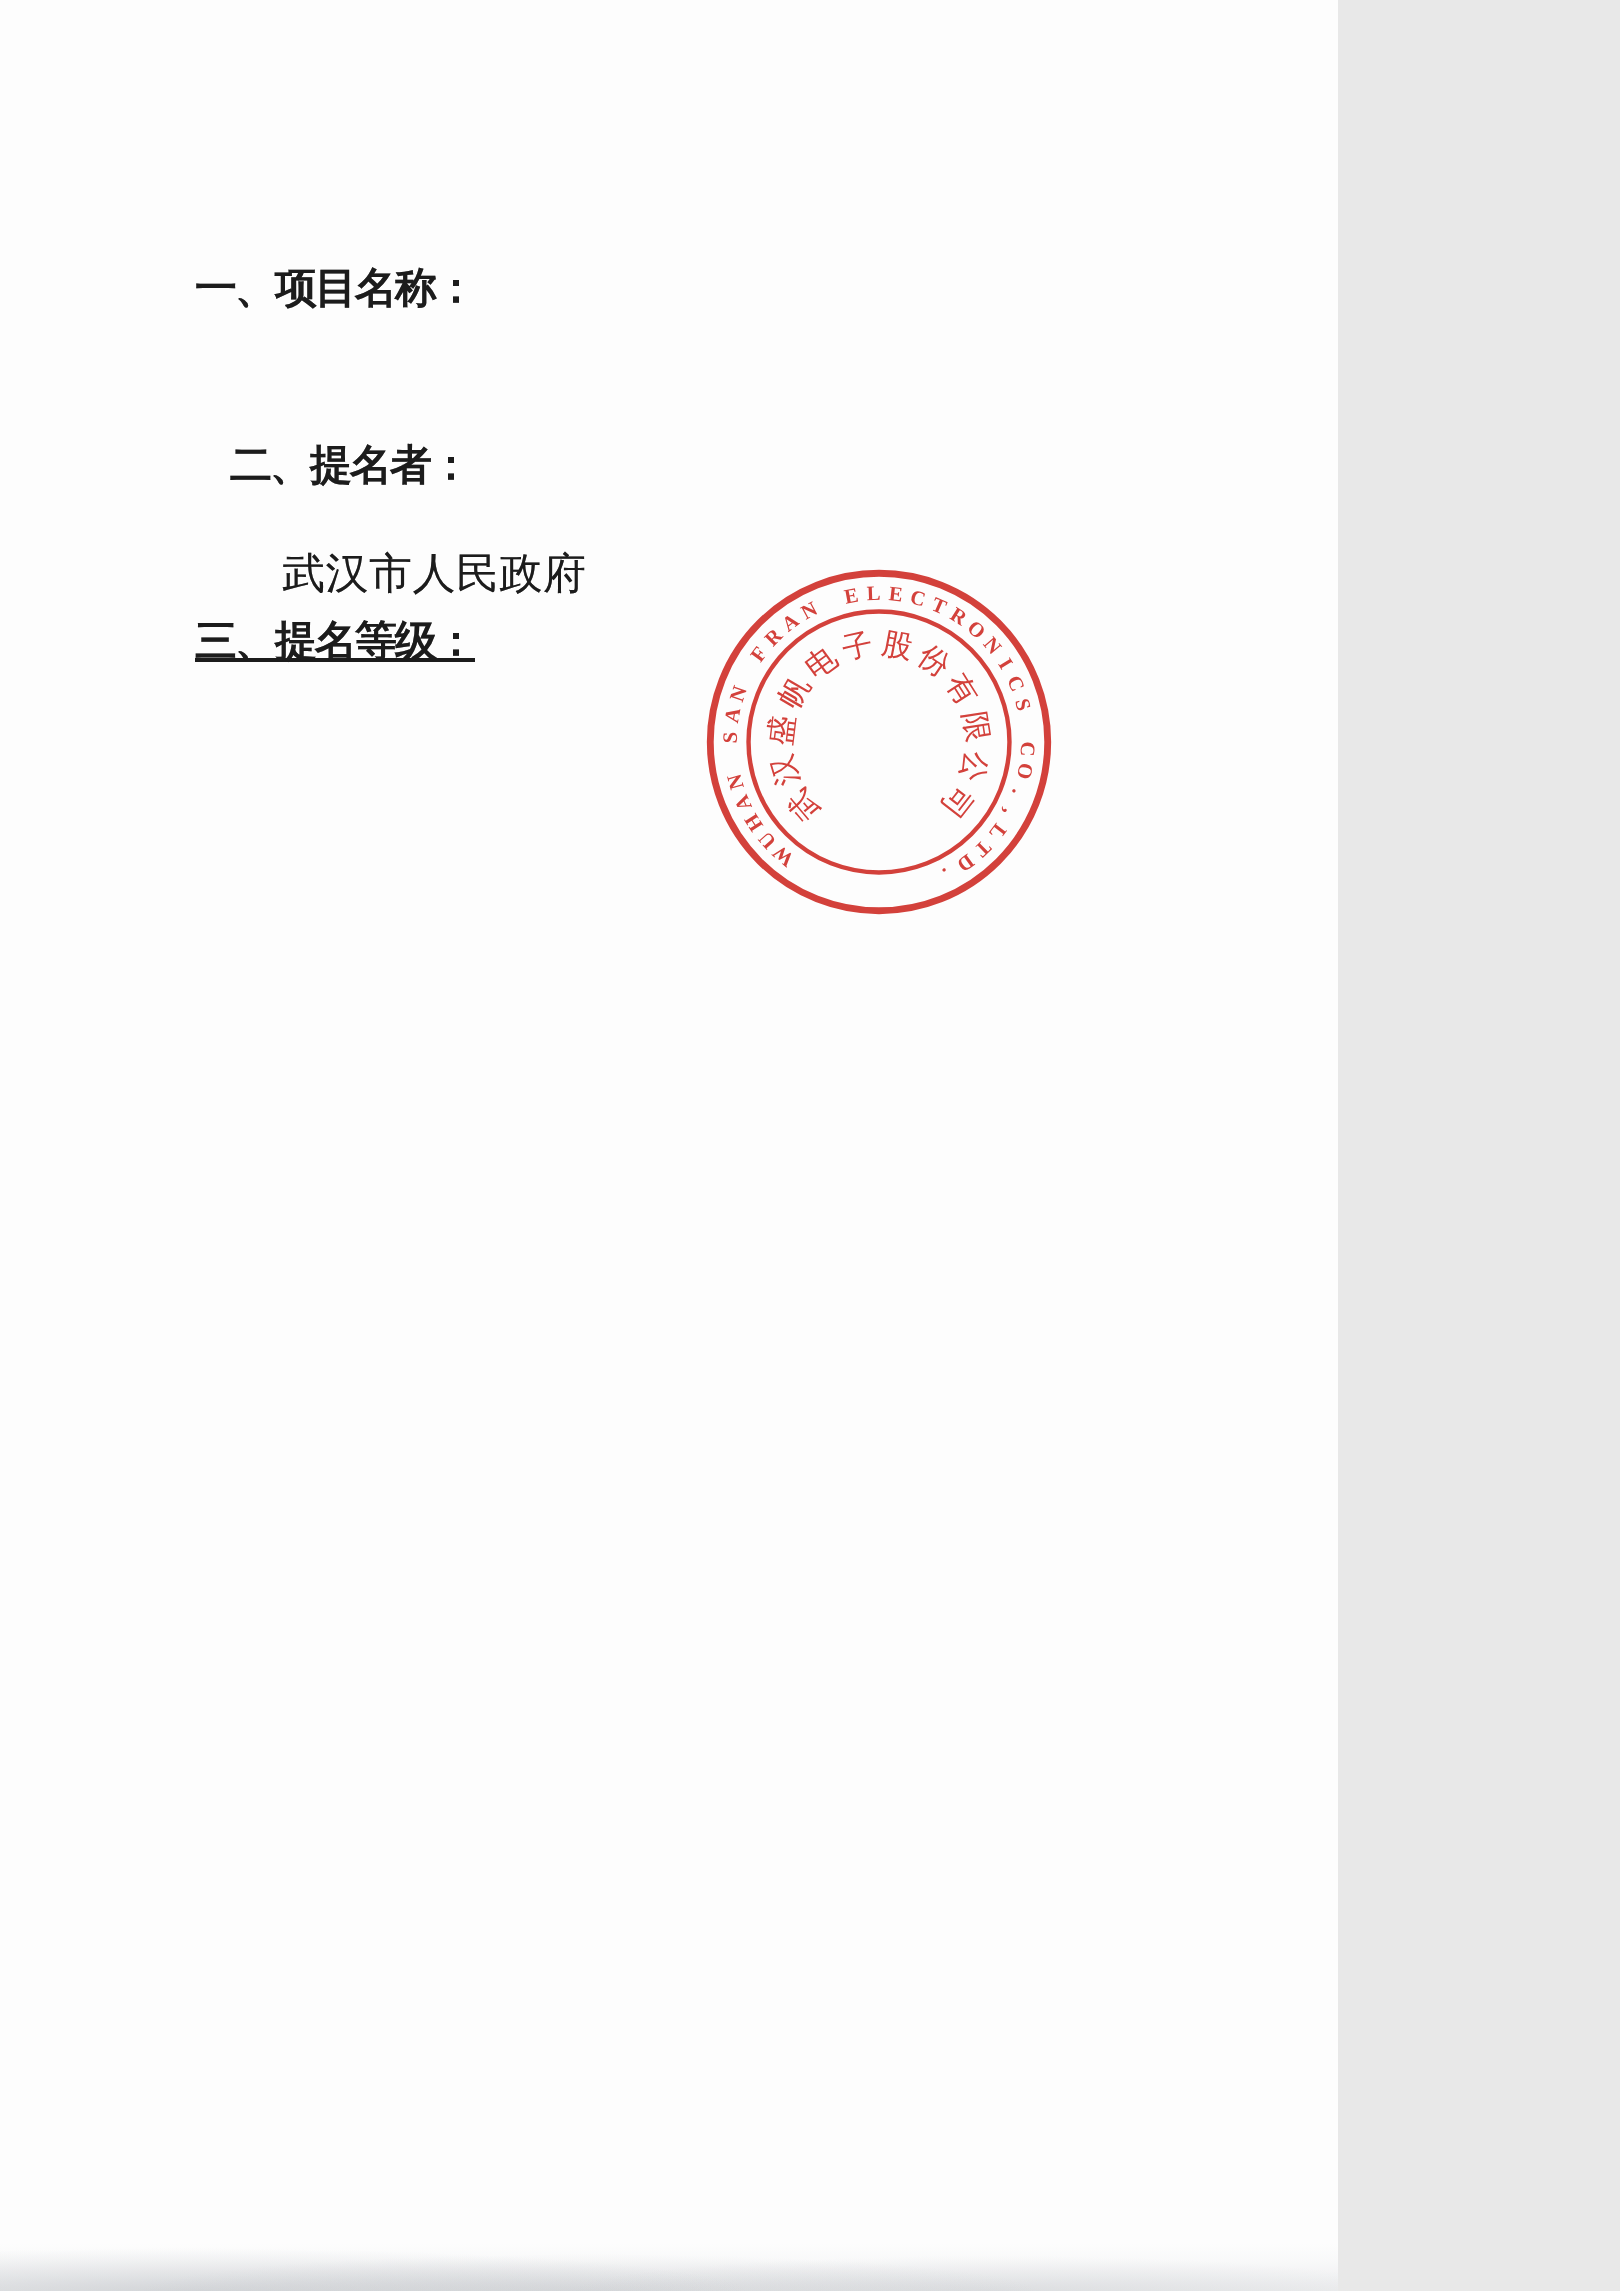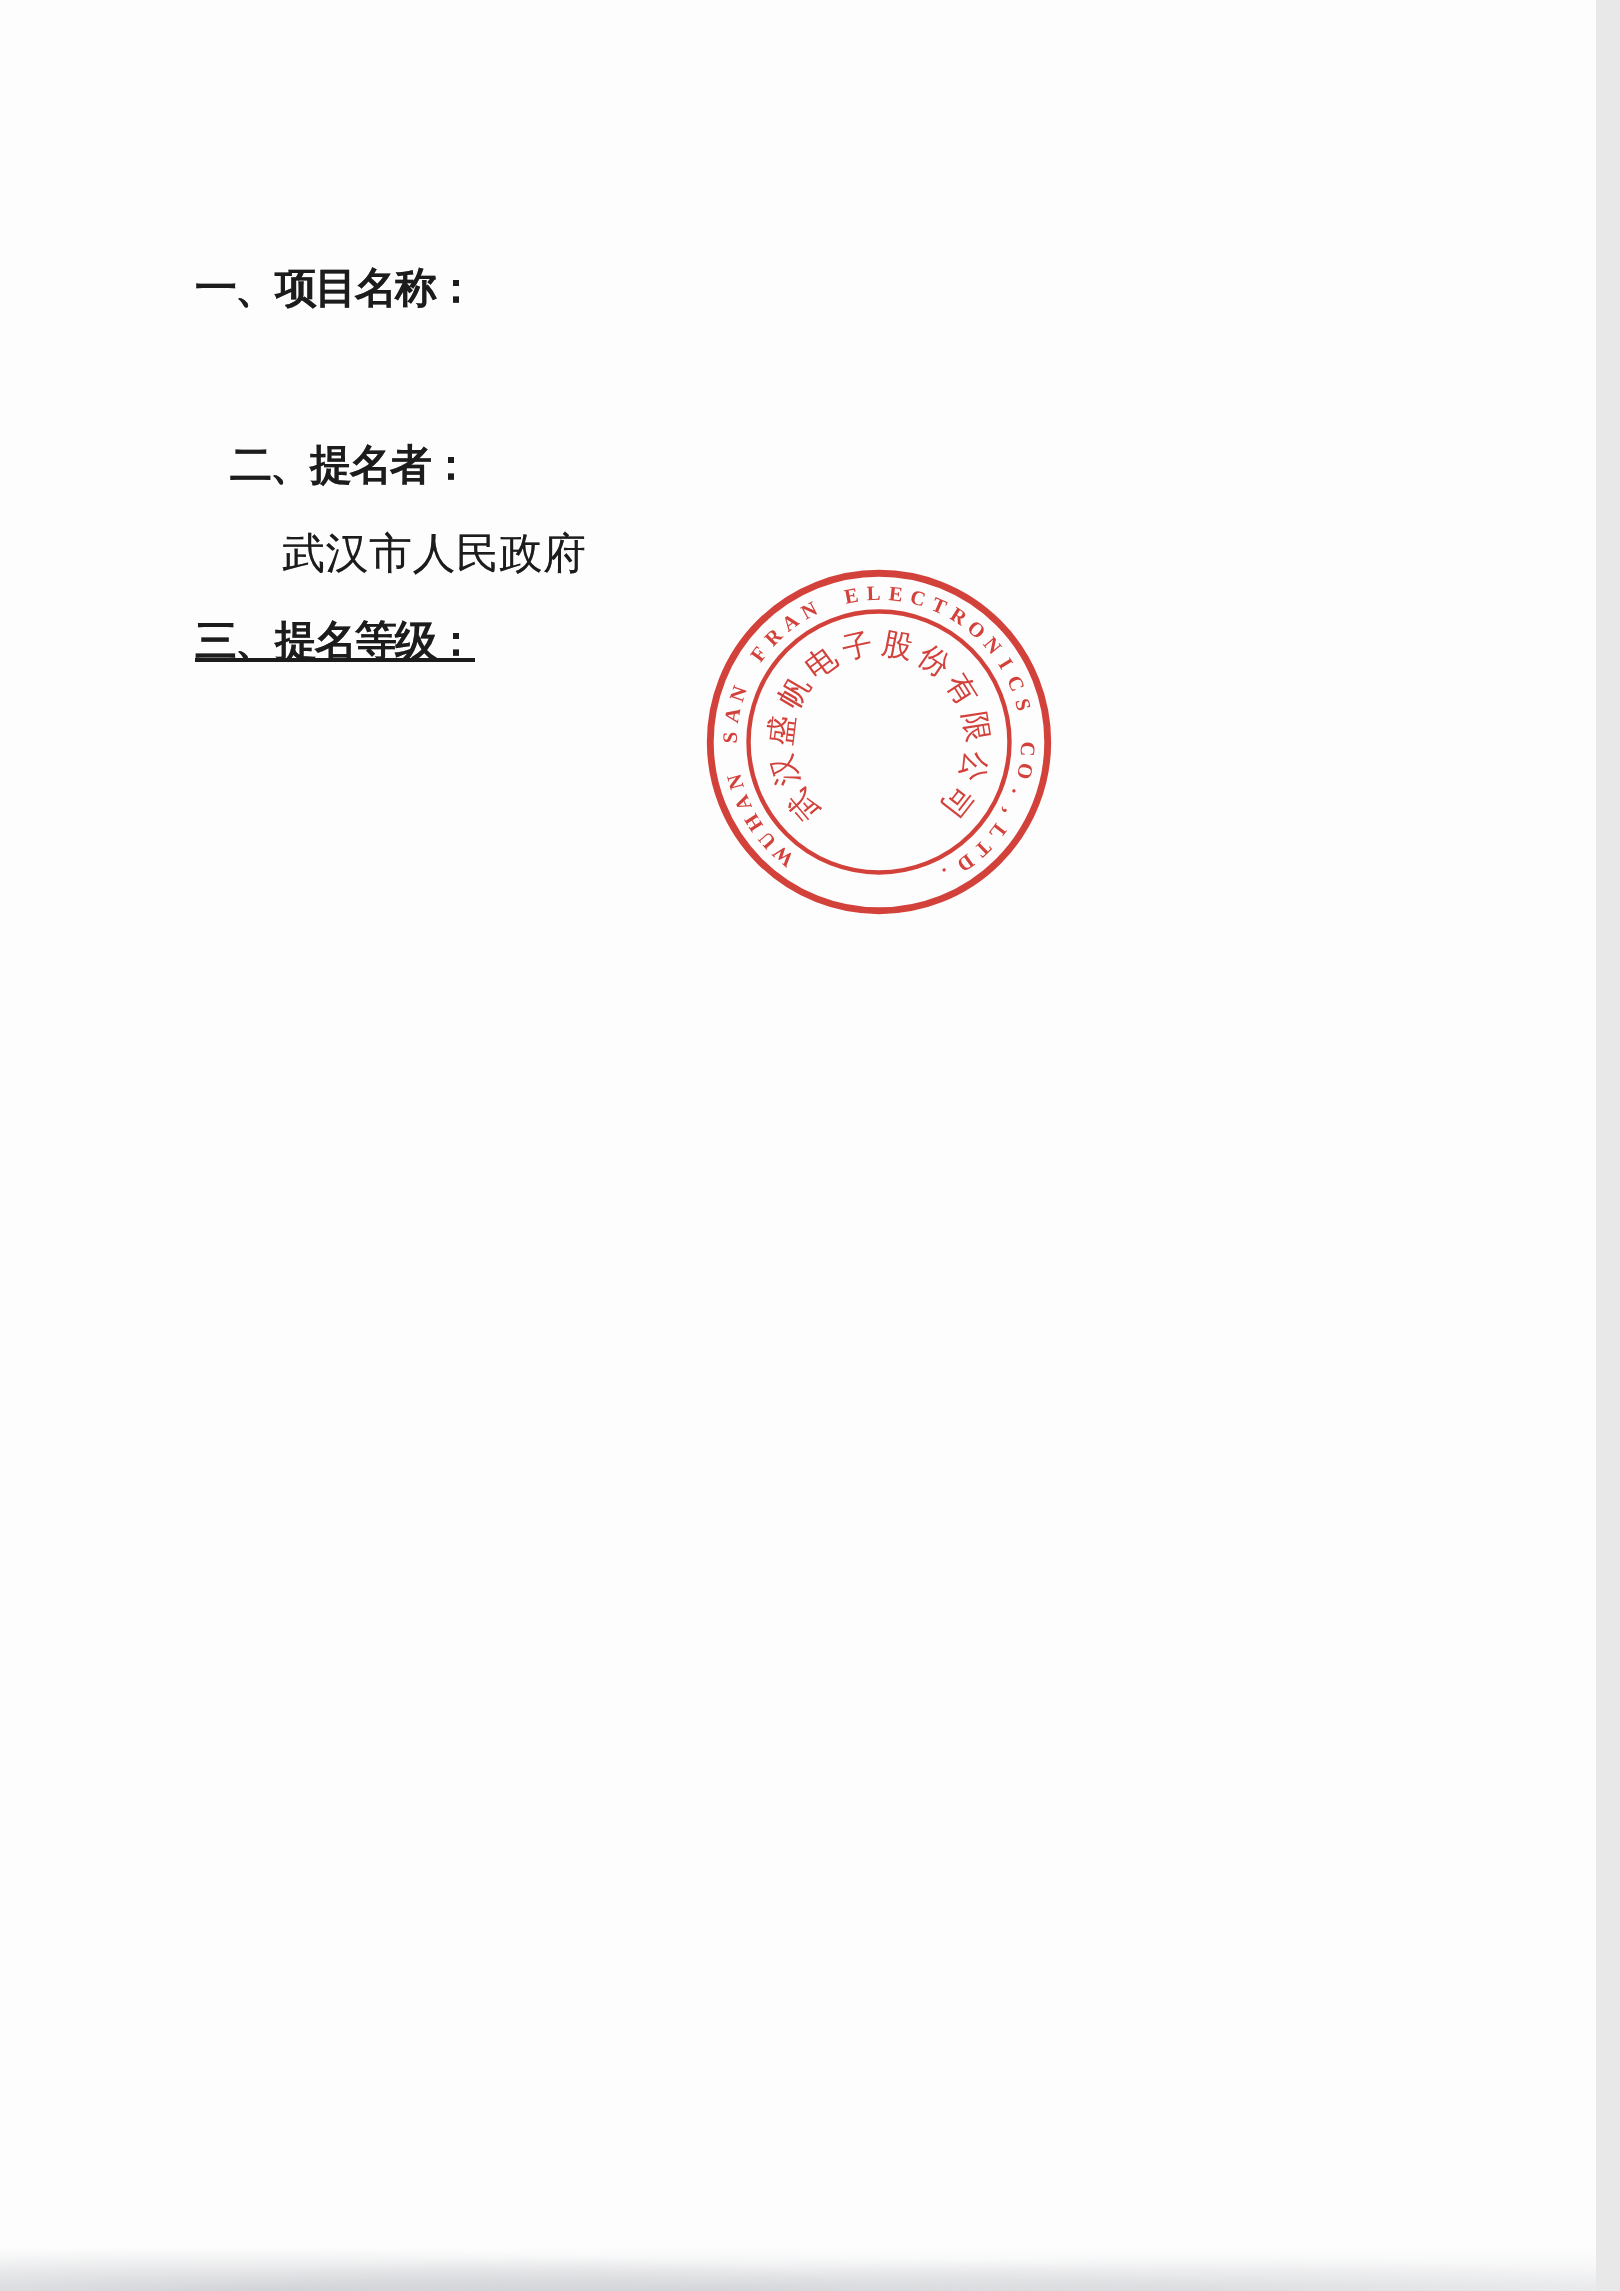--- a/index.html
+++ b/index.html
@@ -1,21 +1,22 @@
 <!DOCTYPE html>
 <html><head>
 <meta charset="utf-8">
 <style>
   html,body{margin:0;padding:0;background:#e8e8e8;}
   .page{
     position:relative;
-    width:1596px;height:2292px;
+    width:1328px;height:2292px;
     background:#fdfdfd;
     overflow:hidden;
     font-family:"Liberation Serif","DejaVu Serif",serif;
+    padding-left:10px;
   }
   .line{
     position:absolute;
     white-space:nowrap;
     color:#1c1c1c;
     line-height:1;
     text-shadow:0 0 0.5px rgba(20,20,20,.55);
   }
   .heading{
     font-weight:bold;
@@ -23,21 +24,21 @@
     letter-spacing:-2px;
   }
   .body-text{
     font-weight:normal;
     font-size:43px;
     letter-spacing:0.5px;
   }
   #line-h1{left:195px;top:267px;}
   #line-b1{left:281px;top:356px;}
   #line-h2{left:195px;top:444px;margin-left:35px;}
-  #line-b2{left:282px;top:532px;}
+  #line-b2{left:282px;top:552px;}
   #line-h3{left:195px;top:620px;text-decoration:underline;}
   #line-b3{left:284px;top:702px;}
 
   .stamp{
     position:absolute;
     left:673px;top:536px;
     width:412px;height:412px;
     mix-blend-mode:multiply;
     opacity:.93;
     filter:blur(0.3px);

